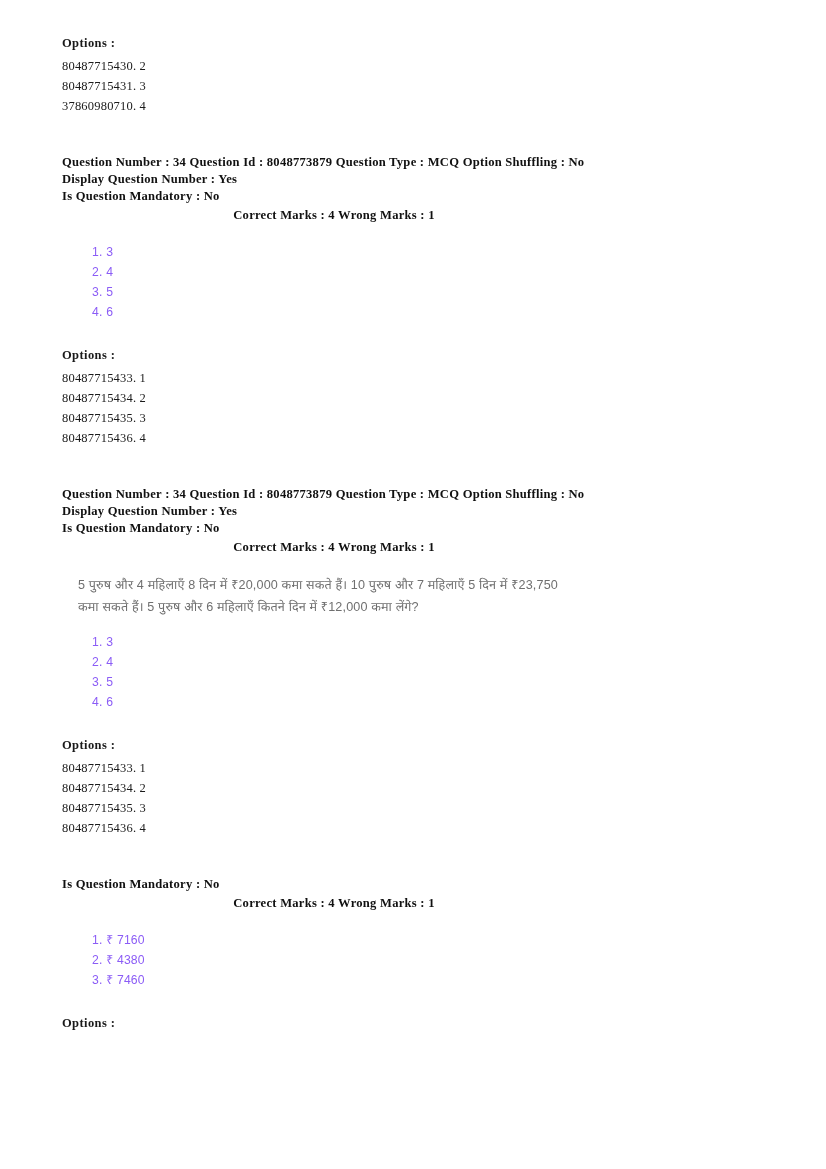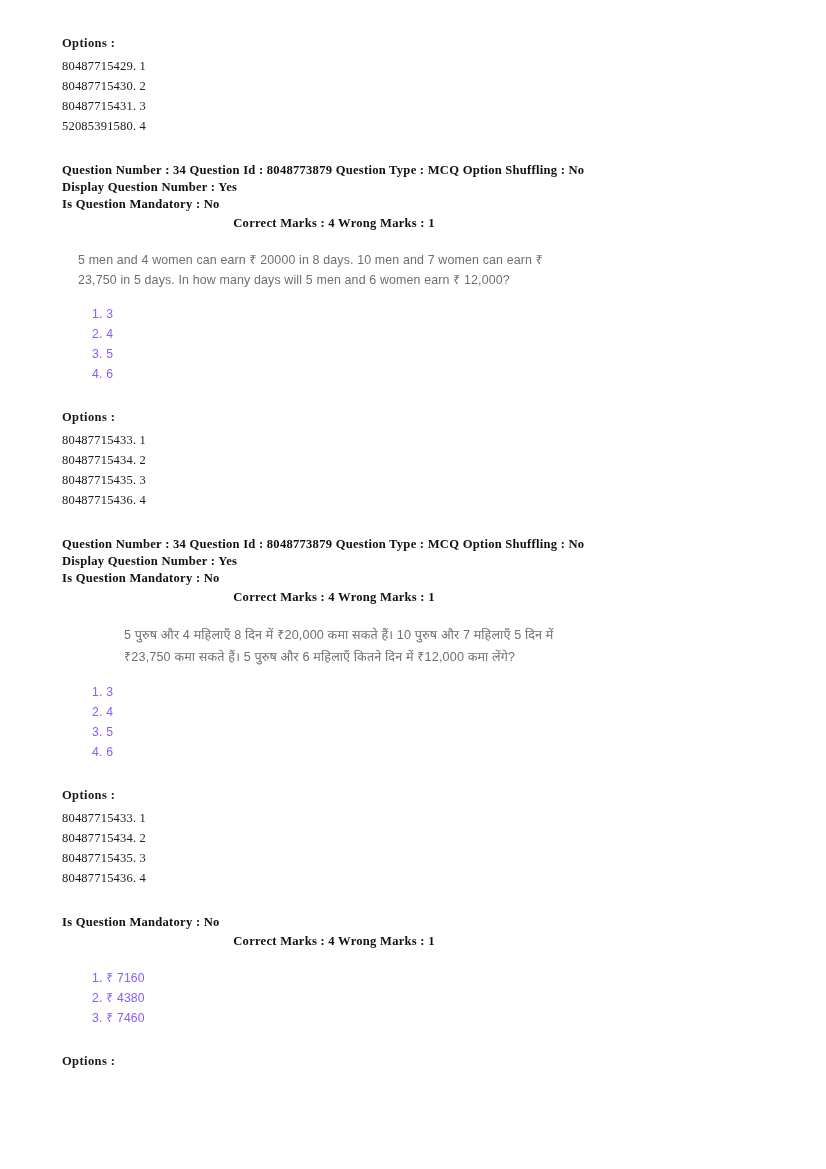--- a/index.html
+++ b/index.html
@@ -35,21 +35,21 @@
   .option-id-row {
     font-family: "Liberation Serif", serif;
     font-size: 12.5px;
     color: #1a1a1a;
     line-height: 20px;
     letter-spacing: 0.2px;
     white-space: pre;
   }
   
   .meta-block {
-    margin-top: 26px;
+    margin-top: 38px;
     margin-bottom: 6px;
   }
   .meta-line {
     font-family: "Liberation Serif", serif;
     font-weight: bold;
     font-size: 12.6px;
     letter-spacing: 0.25px;
     line-height: 17px;
     color: #111111;
   }
@@ -67,54 +67,51 @@
     font-size: 12.4px;
     line-height: 20px;
     color: #6f6f6f;
     letter-spacing: 0.15px;
   }
   .q-text.hindi {
     font-family: "Liberation Sans", sans-serif;
     font-size: 12.6px;
     line-height: 22px;
     color: #6f6f6f;
-    margin-left: 46px;
   }
   .choices {
     margin: 14px 0 0 14px;
   }
   .choice {
     font-family: "Liberation Sans", sans-serif;
     font-size: 12.2px;
     line-height: 20px;
     color: #8b5cf6;
     letter-spacing: 0.2px;
   }
   .gap-lg { height: 26px; }
 </style>
 </head>
 <body>
 
 <div class="page">
 
   <div class="options-block">
     <div class="options-title">Options :</div>
-    <div class="option-id-row">80487715429. 1</div>
     <div class="option-id-row">80487715430. 2</div>
     <div class="option-id-row">80487715431. 3</div>
-    <div class="option-id-row">52085391580. 4</div>
+    <div class="option-id-row">37860980710. 4</div>
   </div>
 
   <div class="meta-block">
     <div class="meta-line">Question Number : 34 Question Id : 8048773879 Question Type : MCQ Option Shuffling : No Display Question Number : Yes</div>
     <div class="meta-line">Is Question Mandatory : No</div>
     <div class="meta-line marks">Correct Marks : 4 Wrong Marks : 1</div>
   </div>
   <div class="question-body">
-    <div class="q-text">5 men and 4 women can earn ₹ 20000 in 8 days. 10 men and 7 women can earn ₹ 23,750 in 5 days. In how many days will 5 men and 6 women earn ₹ 12,000?</div>
     <div class="choices">
       <div class="choice">1. 3</div>
       <div class="choice">2. 4</div>
       <div class="choice">3. 5</div>
       <div class="choice">4. 6</div>
     </div>
   </div>
 
   <div class="gap-lg"></div>
 

